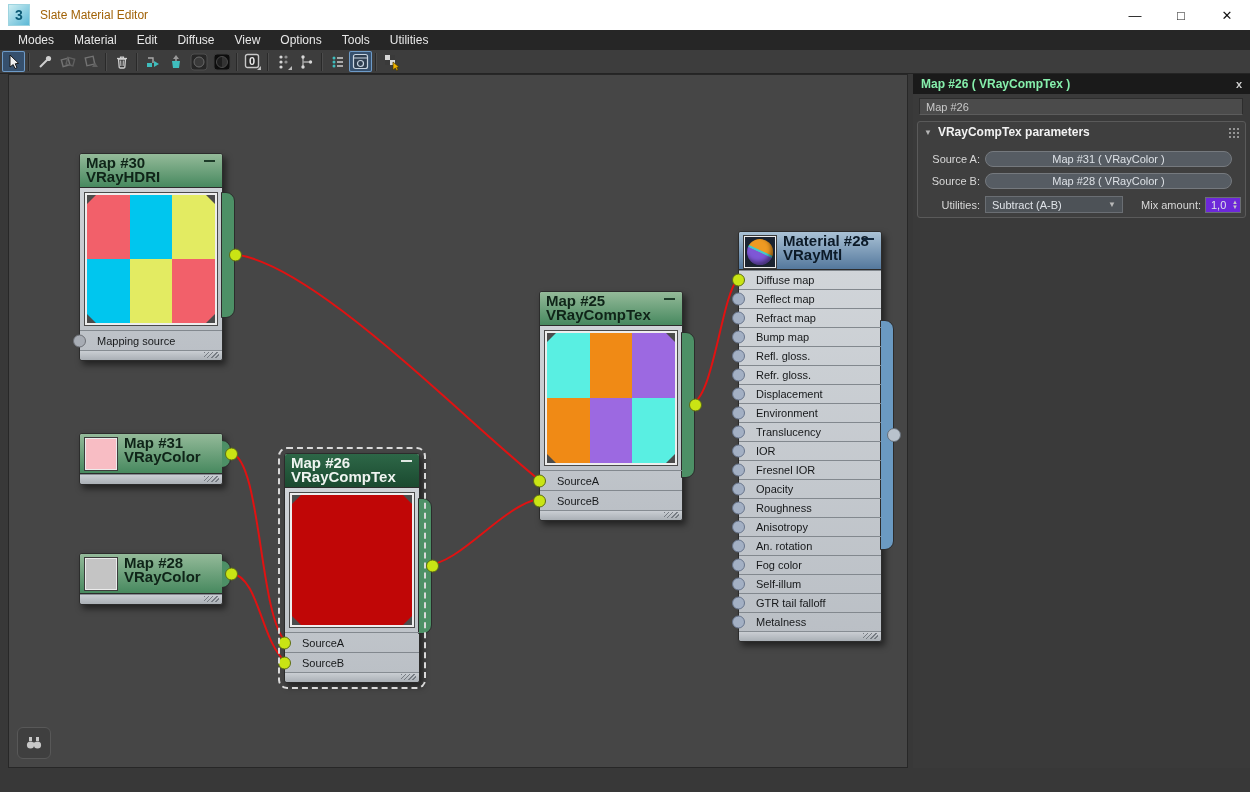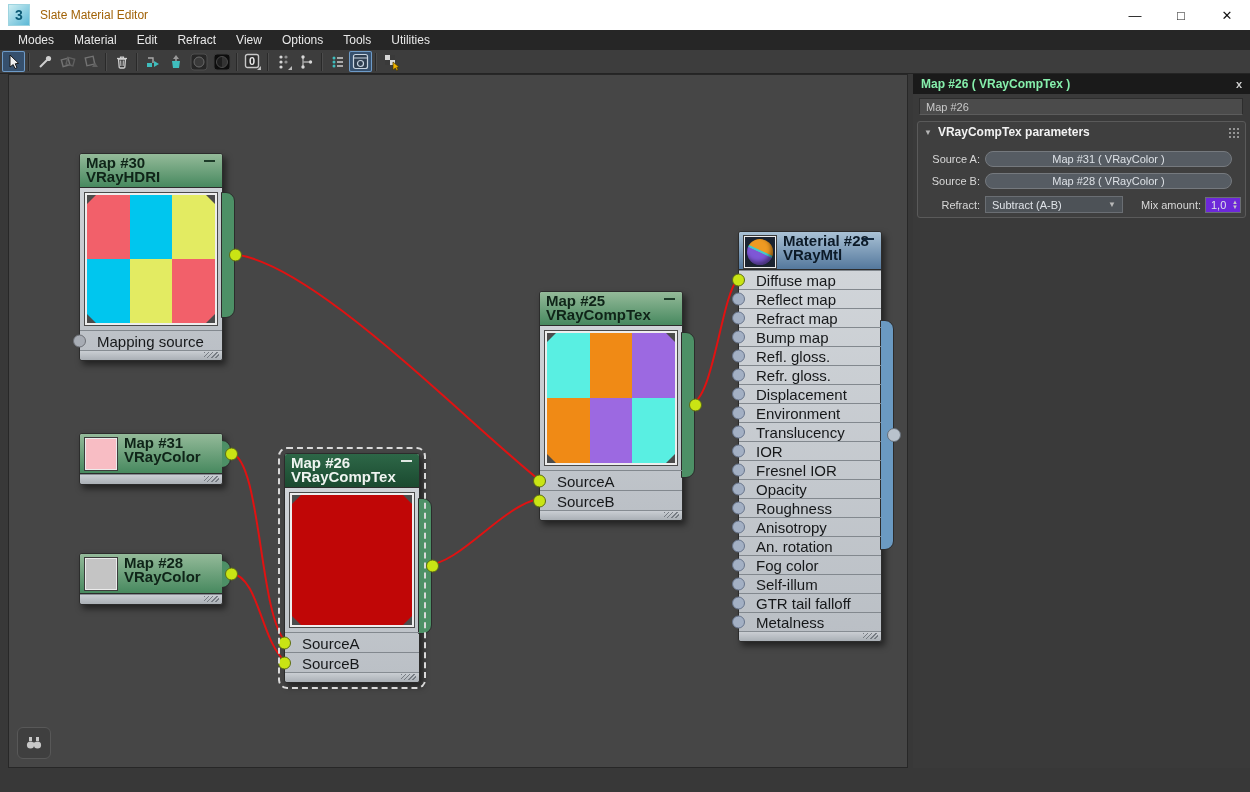--- a/index.html
+++ b/index.html
@@ -51,22 +51,22 @@
   .mthumb{background:#1b2330;}
   .mthumb .ball{position:absolute;left:2px;top:2px;width:26px;height:26px;border-radius:50%;
         background:linear-gradient(205deg,#ef9a22 44%,#46c8c8 46% 50%,#7e57d6 52%);box-shadow:inset -2px -3px 4px rgba(0,0,0,.45);}
   .npreview{margin:5px;position:relative;border:2px solid #ededed;outline:1px solid #4a4a4a;background:#222;}
   .ngrid{display:grid;width:100%;height:100%;grid-template-columns:repeat(3,1fr);grid-template-rows:repeat(2,1fr);}
   .cnr{position:absolute;width:0;height:0;}
   .cnr.tl{left:0;top:0;border-top:9px solid #4c4c4c;border-right:9px solid transparent;}
   .cnr.tr{right:0;top:0;border-top:9px solid #4c4c4c;border-left:9px solid transparent;}
   .cnr.bl{left:0;bottom:0;border-bottom:9px solid #4c4c4c;border-right:9px solid transparent;}
   .cnr.br{right:0;bottom:0;border-bottom:9px solid #4c4c4c;border-left:9px solid transparent;}
-  .slot{position:relative;height:20px;border-top:1px solid #82888e;display:flex;align-items:flex-end;padding-left:17px;
-        font-size:15px;color:#16181a;box-sizing:border-box;}
+  .slot{position:relative;height:20px;border-top:1px solid #82888e;display:flex;align-items:center;padding-left:17px;
+        font-size:11px;color:#16181a;box-sizing:border-box;}
   .mat .slot{height:19px;}
   .socket{position:absolute;width:13px;height:13px;border-radius:50%;box-sizing:border-box;z-index:4;}
   .socket.in{left:-7px;top:50%;transform:translateY(-50%);}
   .socket.lime{background:#c9e414;border:1px solid #5d6d14;}
   .socket.gray{background:#a7acb4;border:1px solid #6d7076;}
   .socket.bluegray{background:#a3b0c4;border:1px solid #68758c;}
   .socket.biglight{background:#b9c2cc;border:1px solid #666f7a;width:14px;height:14px;}
   .nfooter{height:9px;border-top:1px solid #868c92;background:linear-gradient(#caced3,#aab0b6);border-radius:0 0 3px 3px;position:relative;}
   .grip{position:absolute;right:3px;top:1px;width:15px;height:6px;
         background:repeating-linear-gradient(135deg,#767c83 0 1px,transparent 1px 3px);}
@@ -123,21 +123,21 @@
       <div class="winbtn">—</div>
       <div class="winbtn">□</div>
       <div class="winbtn">✕</div>
     </div>
   </div>
 
   <div class="menubar">
       <span class="menu-item">Modes</span>
       <span class="menu-item">Material</span>
       <span class="menu-item">Edit</span>
-      <span class="menu-item">Refract</span>
+      <span class="menu-item">Diffuse</span>
       <span class="menu-item">View</span>
       <span class="menu-item">Options</span>
       <span class="menu-item">Tools</span>
       <span class="menu-item">Utilities</span>
     </div>
 
   <div class="toolbar">
     <div class="tbtn active">
       <svg width="16" height="16">
           <polygon points="4,1 4,13 7.2,10.6 9,14.6 11,13.6 9.2,9.8 12.6,9.3" fill="#f0f0f0" stroke="#1a1a1a" stroke-width="1"></polygon>
@@ -526,21 +526,21 @@
       </div>
       <div class="prow" style="left:0;top:28px;width:100%;">
         <span class="plabel" style="width:62px;">Source A:</span>
         <span class="pbtn" style="margin-left:5px;width:247px;">Map #31  ( VRayColor )</span>
       </div>
       <div class="prow" style="left:0;top:50px;width:100%;">
         <span class="plabel" style="width:62px;">Source B:</span>
         <span class="pbtn" style="margin-left:5px;width:247px;">Map #28  ( VRayColor )</span>
       </div>
       <div class="prow" style="left:0;top:74px;width:100%;">
-        <span class="plabel" style="width:62px;">Refract:</span>
+        <span class="plabel" style="width:62px;">Utilities:</span>
         <span class="pdrop" style="margin-left:5px;width:138px;">
           <span>Subtract (A-B)</span>
           <span class="arrow">▼</span>
         </span>
         <span class="plabel" style="width:72px;margin-left:6px;">Mix amount:</span>
         <span class="pspin" style="margin-left:4px;width:36px;">
           <span>1,0</span>
           <span class="spin-arrows">
               <span>▲</span>
               <span>▼</span>

